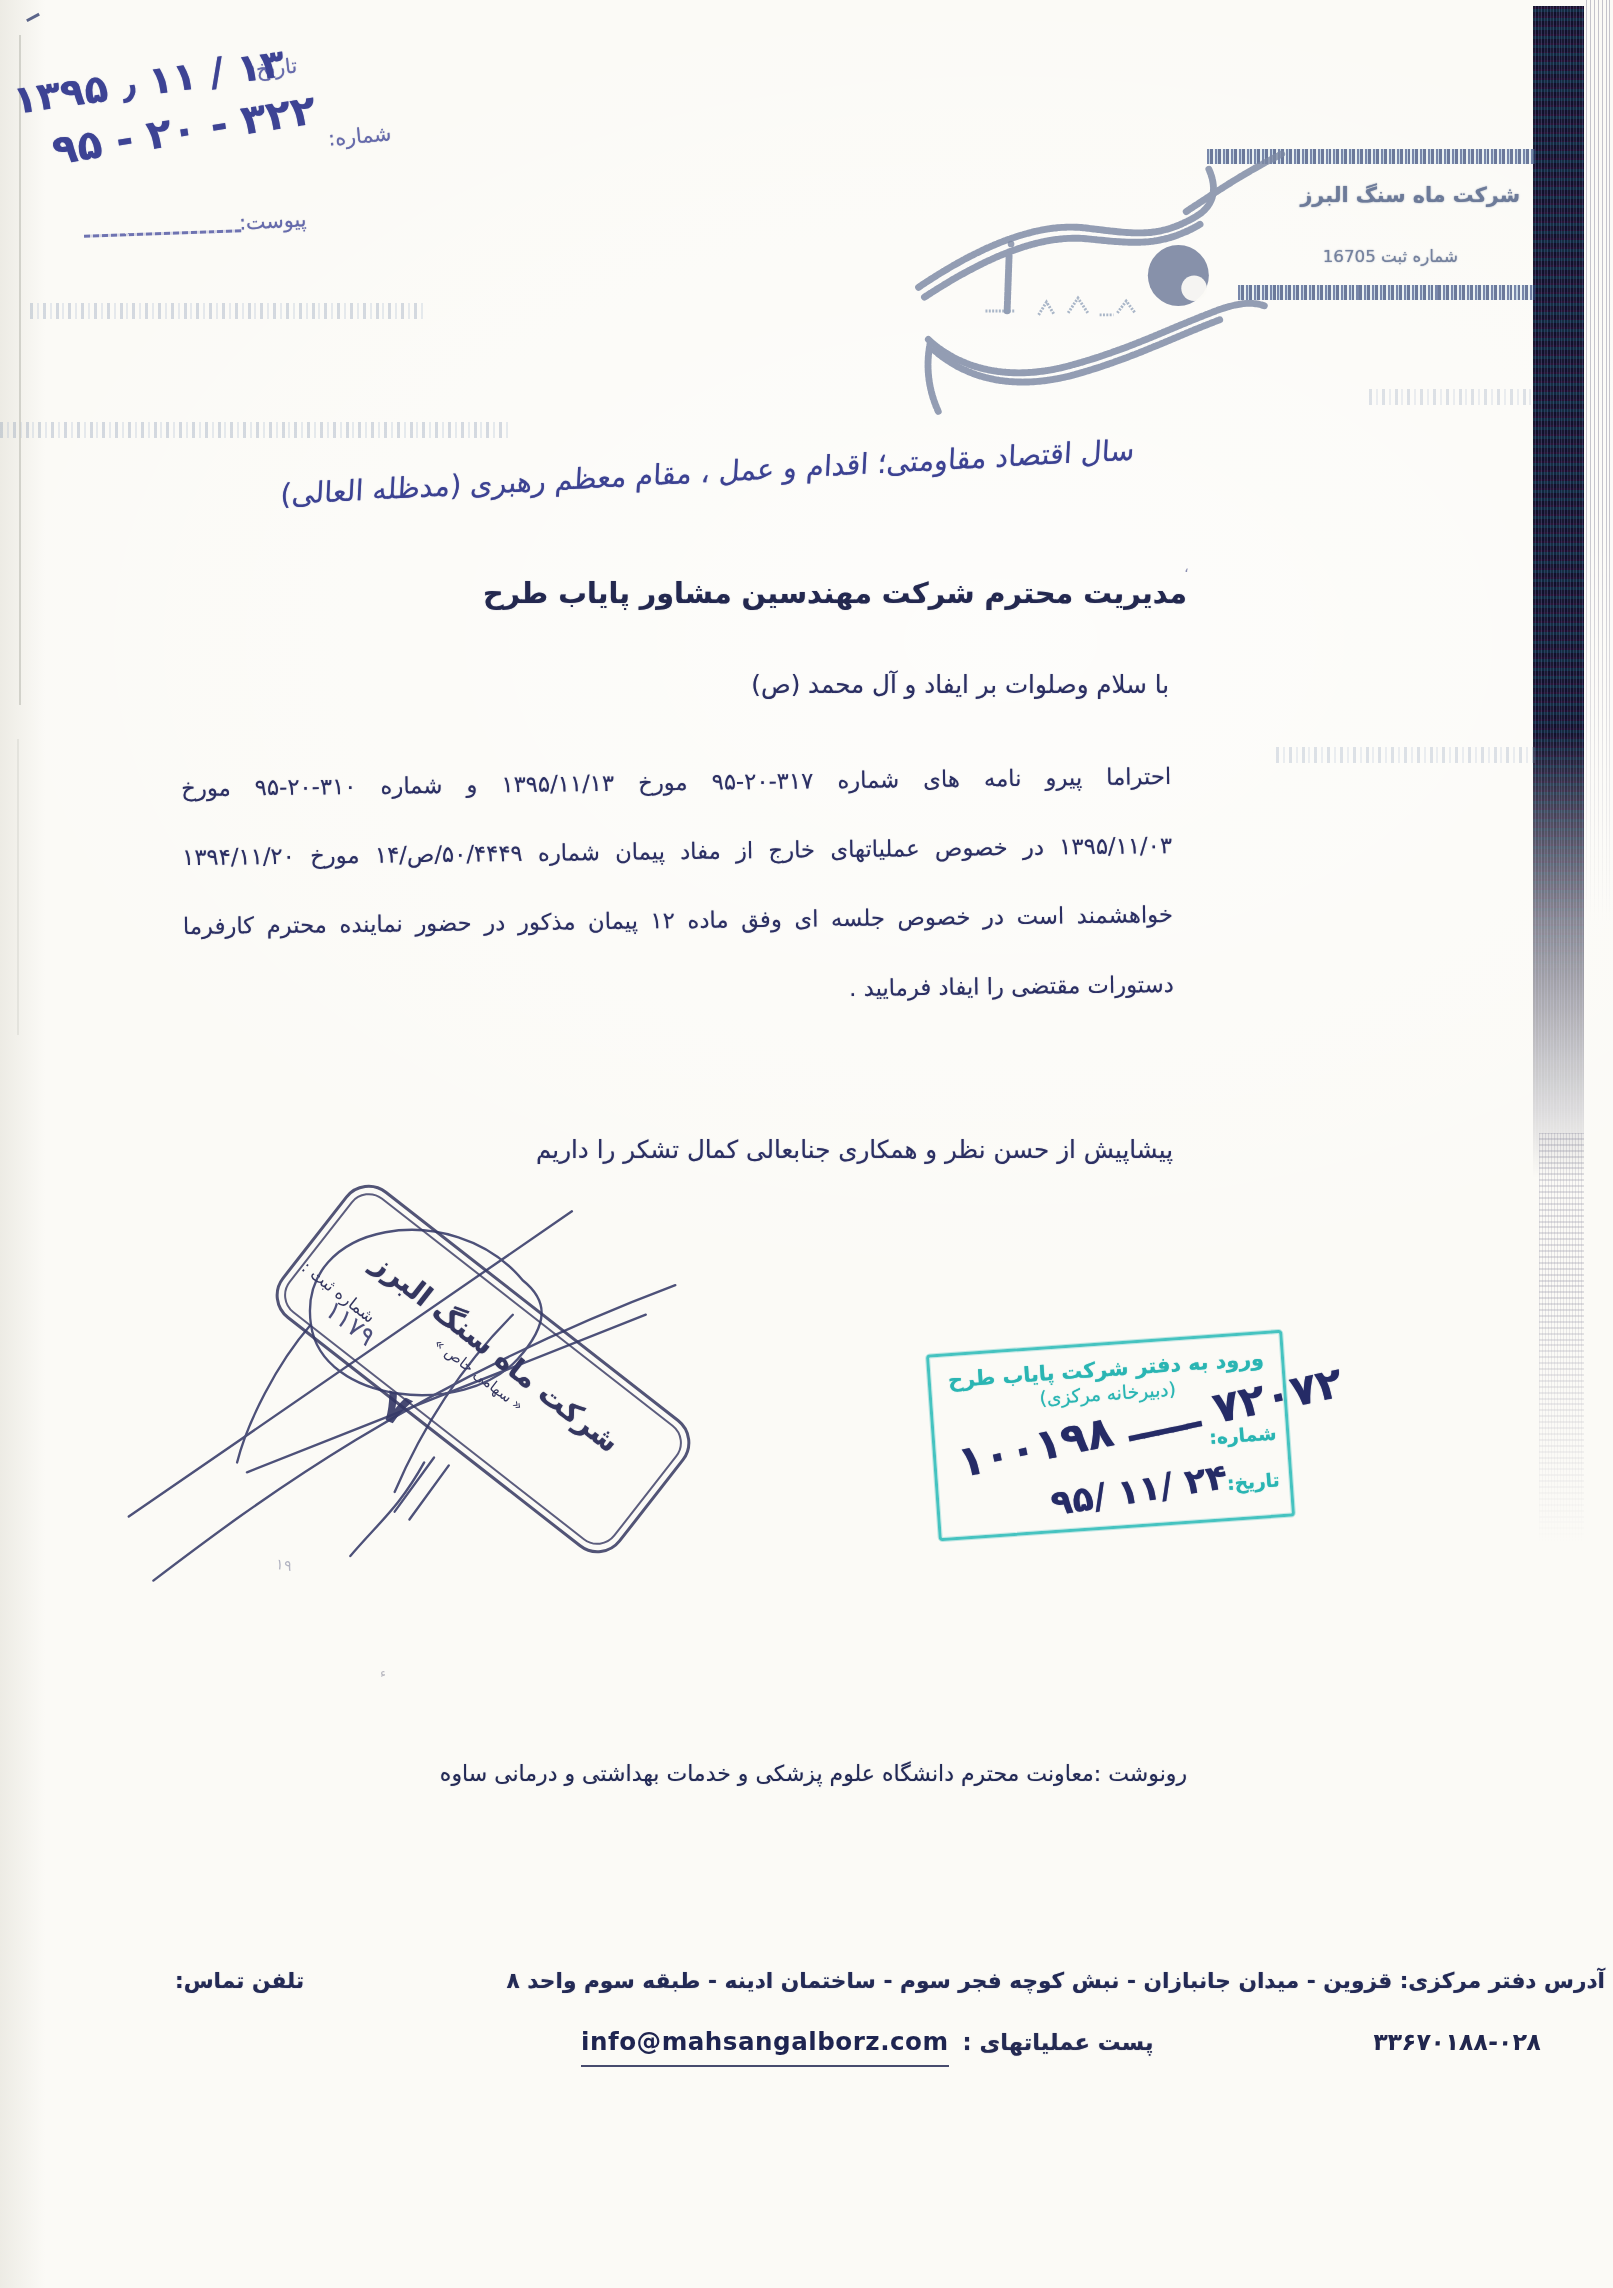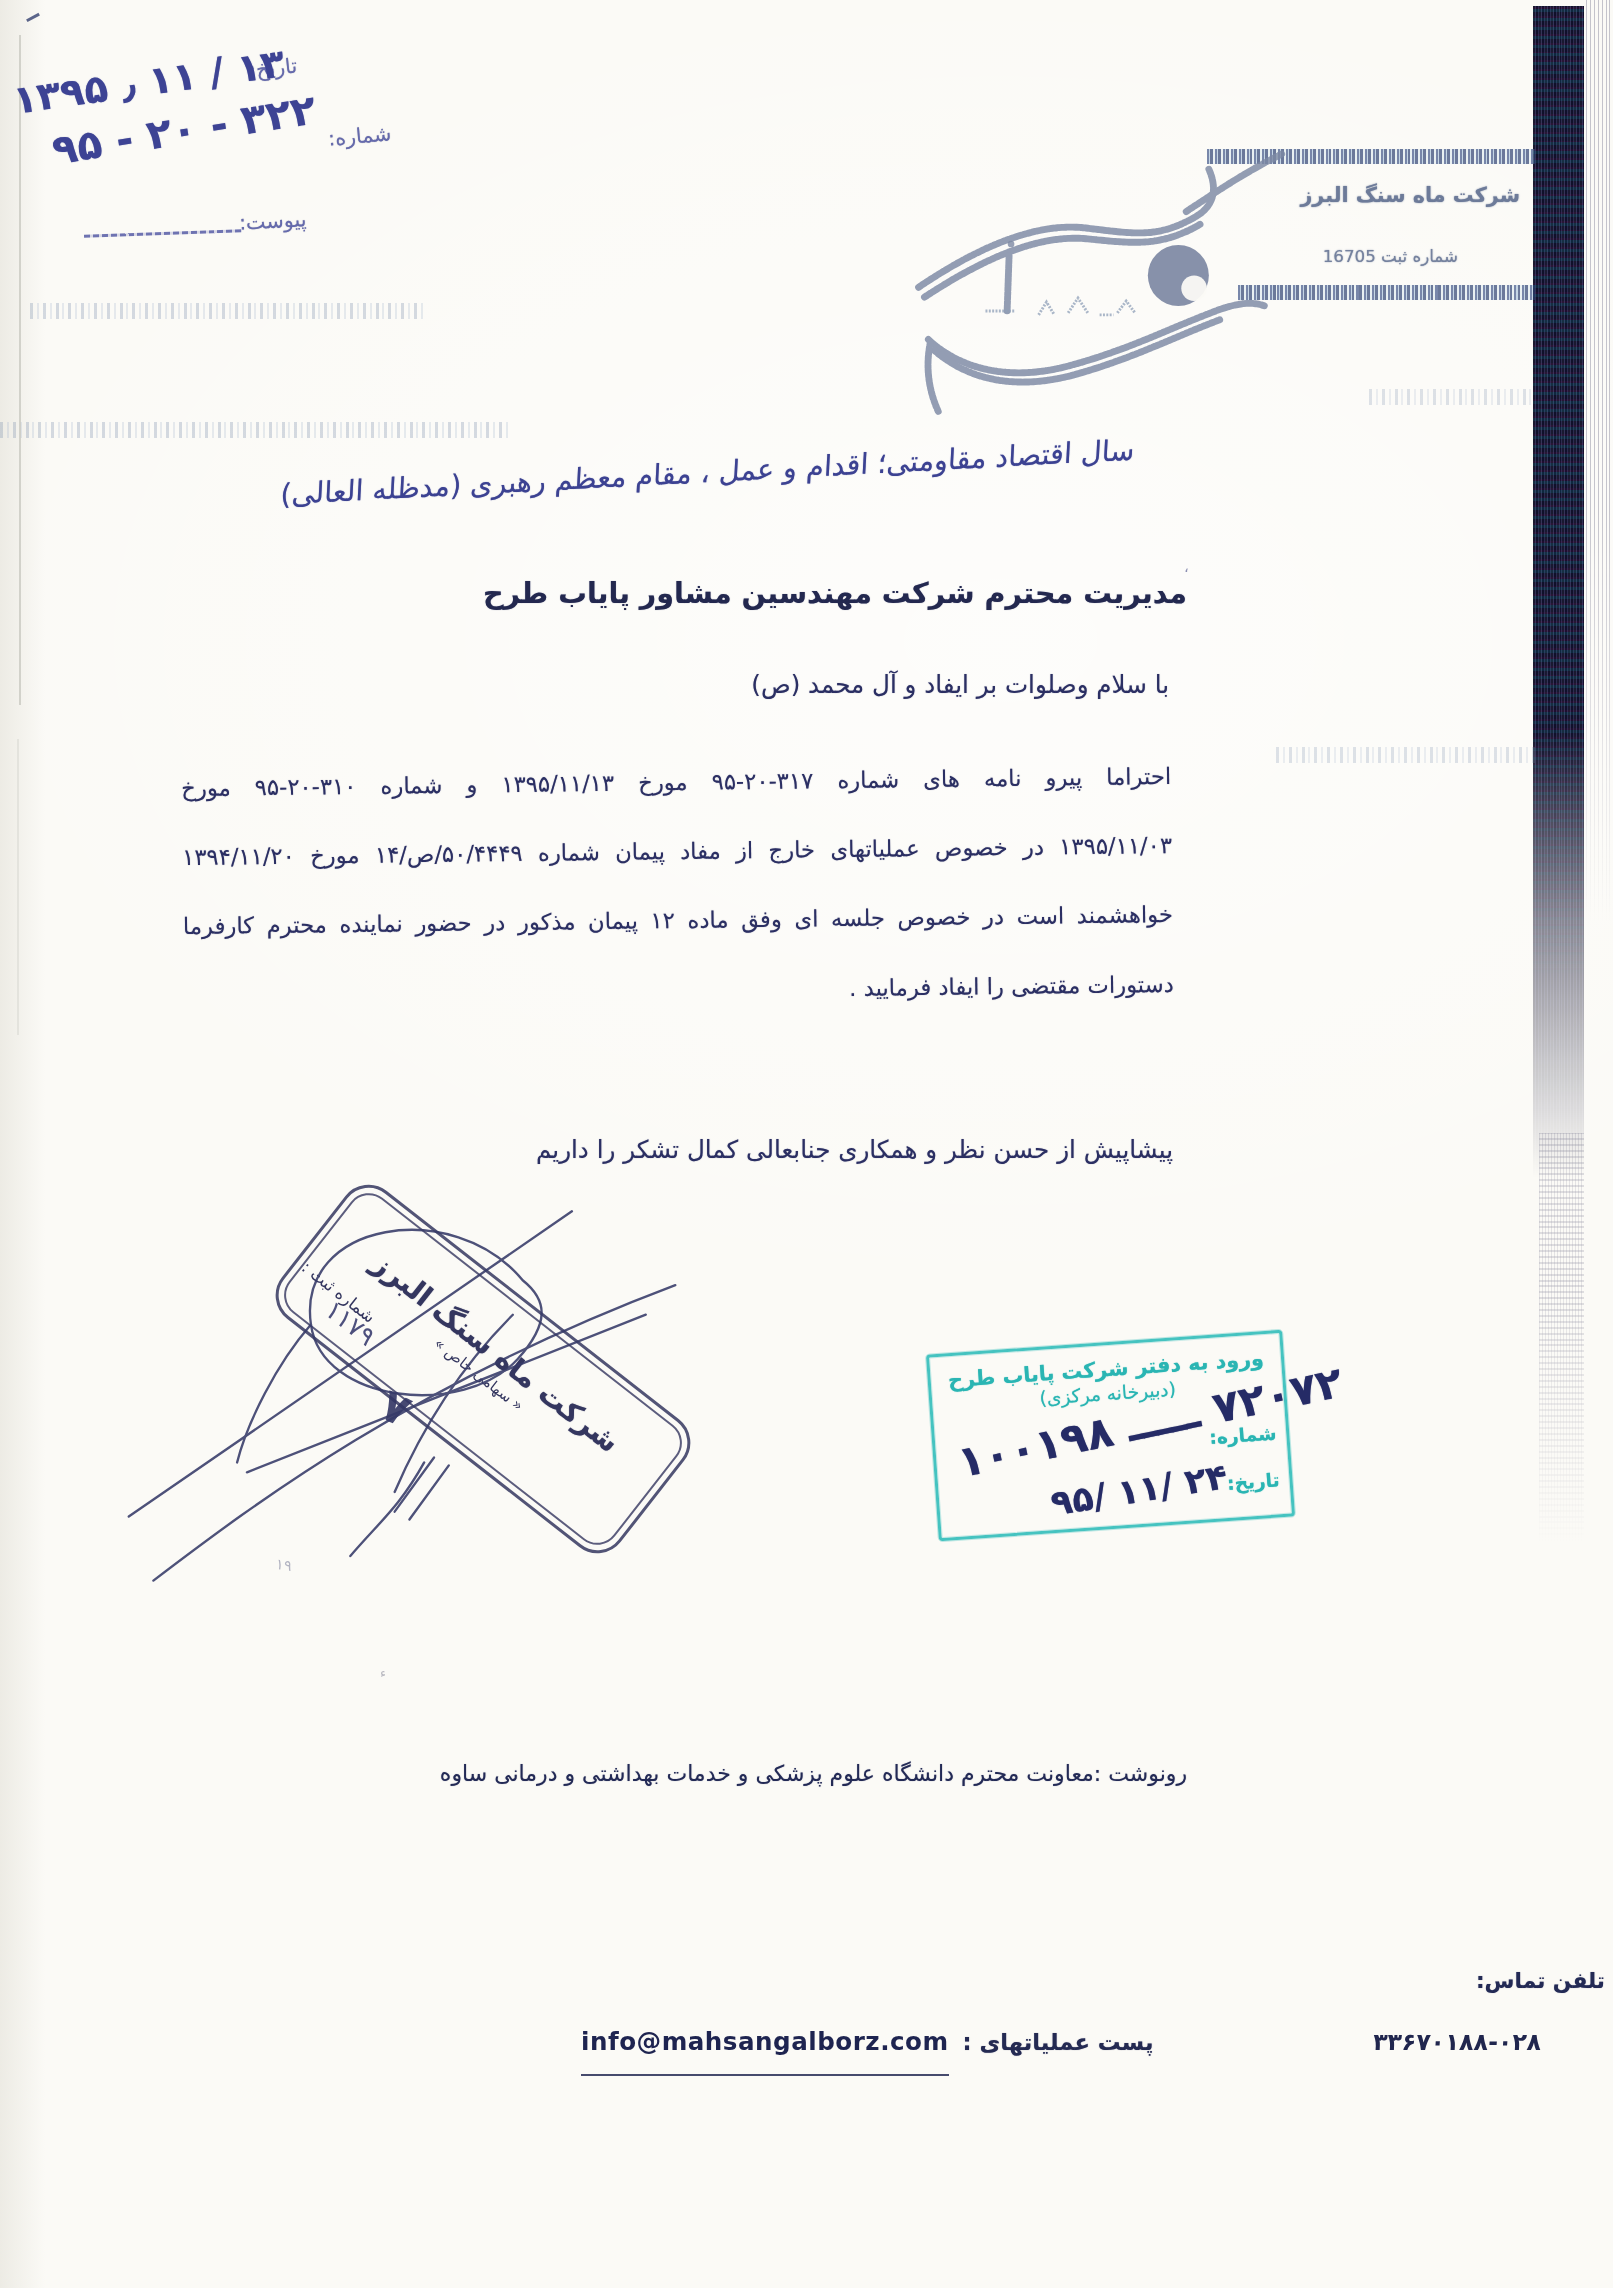--- a/index.html
+++ b/index.html
@@ -66,21 +66,21 @@
   .rhw-num{left:954px;top:1397px;font-size:43px;letter-spacing:1px;transform:rotate(-12deg);}
   .rhw-date{left:1050px;top:1470px;font-size:35px;letter-spacing:3px;transform:rotate(-9deg);}
   
   .cc{right:427px;top:1761px;font-size:22px;font-weight:normal;color:#232a55;}
   .footer-line1{left:175px;top:1968px;width:1430px;display:flex;justify-content:space-between;align-items:baseline;
     font-size:21.7px;font-weight:bold;color:#232a55;}
   .footer-line2{left:581px;top:2027px;width:960px;display:flex;justify-content:space-between;align-items:baseline;}
   .phone{font-size:23.6px;font-weight:700;letter-spacing:3px;color:#20264e;transform:skewX(-4deg);}
   .email-group{display:flex;align-items:baseline;gap:13.8px;}
   .email-label{font-size:22.7px;font-weight:bold;color:#242a52;}
-  .email{font-size:24.6px;font-weight:700;color:#1e2450;border-bottom:2px solid rgba(38,44,85,.85);padding-bottom:18px;letter-spacing:0.5px;}
+  .email{font-size:24.6px;font-weight:700;color:#1e2450;border-bottom:2px solid rgba(38,44,85,.85);padding-bottom:9px;letter-spacing:0.5px;}
   
   .strip-main{left:1533px;top:5.9px;width:51px;height:1172px;
     background:repeating-linear-gradient(90deg,#191930 0 2px,#343458 2px 3px,#10102a 3px 4.9px,#2c2c50 4.9px 5.9px);
     -webkit-mask-image:linear-gradient(180deg,#000 0 62%,rgba(0,0,0,.5) 78%,transparent 100%);
     mask-image:linear-gradient(180deg,#000 0 62%,rgba(0,0,0,.5) 78%,transparent 100%);}
   .strip-color{left:1533px;top:5.9px;width:51px;height:985px;opacity:.8;
     background:repeating-linear-gradient(0deg, rgba(0,220,220,.14) 0 3px, rgba(220,0,120,.09) 3px 4.9px, transparent 4.9px 8.9px);
     -webkit-mask-image:linear-gradient(180deg,#000 0 70%,transparent 100%);
     mask-image:linear-gradient(180deg,#000 0 70%,transparent 100%);}
   .strip-side{left:1586px;top:0;width:27.6px;height:926px;opacity:.65;
@@ -203,20 +203,21 @@
   </div>
   <span class="abs rhw rhw-num">۷۲۰۷۲ ـــــ ۱۰۰۱۹۸</span>
   <span class="abs rhw rhw-date" dir="ltr">۹۵/ ۱۱/ ۲۴</span>
 
   <span class="abs pencil1">۱۹</span>
   <span class="abs pencil2">ء</span>
 
   <span class="abs cc scan">رونوشت :معاونت محترم دانشگاه علوم پزشکی و خدمات بهداشتی و درمانی ساوه</span>
 
   <div class="abs footer-line1">
+    <span class="scan">آدرس دفتر مرکزی:  قزوین - میدان جانبازان - نبش کوچه فجر سوم - ساختمان ادینه - طبقه سوم واحد ۸</span>
     <span class="scan">تلفن تماس:</span>
   </div>
   <div class="abs footer-line2">
     <span class="phone" dir="ltr">۳۳۶۷۰۱۸۸-۰۲۸</span>
     <span class="email-group">
       <span class="email-label scan">پست عملیاتهای :</span>
       <span class="email" dir="ltr">info@mahsangalborz.com</span>
     </span>
   </div>
 

